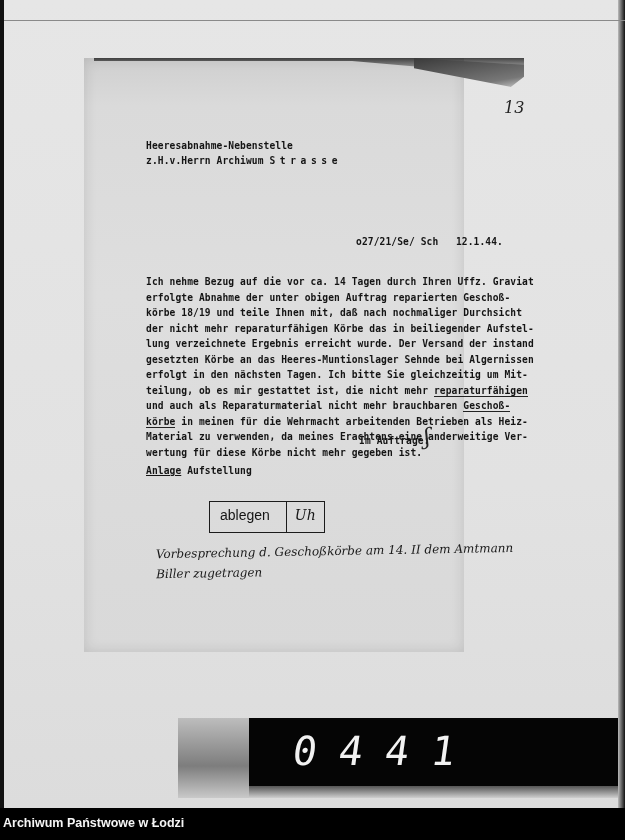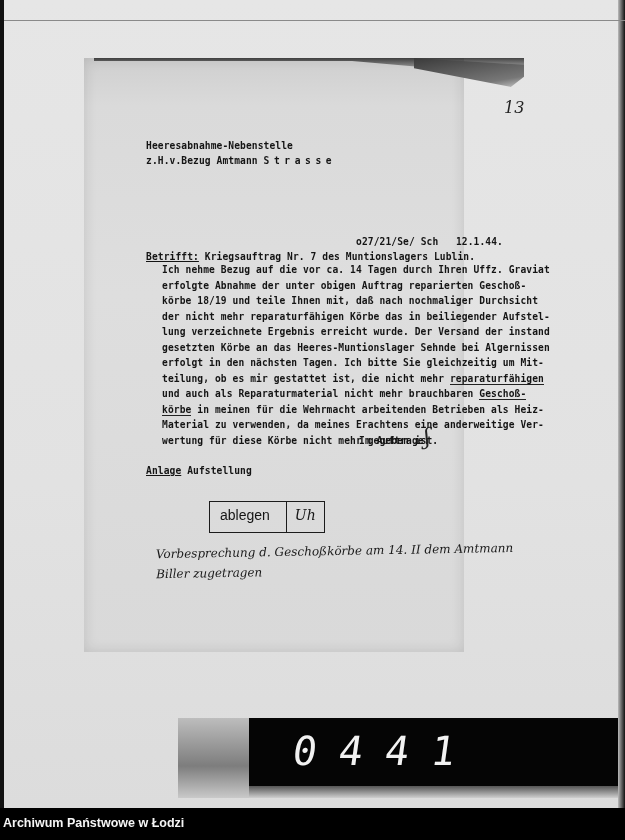--- a/index.html
+++ b/index.html
@@ -33,21 +33,21 @@
     .page-number {
       position: absolute; left: 420px; top: 40px; font-family: "DejaVu Serif", serif;
       font-style: italic; font-size: 16px; color: #222;
     }
     .text { position: absolute; font-size: 9.6px; color: #141414; font-weight: bold; letter-spacing: 0.1px; line-height: 15px; white-space: pre; }
     .addr { left: 62px; top: 80px; }
     .spaced { letter-spacing: 4.6px; }
     .underline { text-decoration: underline; text-decoration-thickness: 1.2px; }
     .ref { left: 272px; top: 176px; }
     .subject { left: 62px; top: 191px; }
-    .body-text { left: 62px; top: 204px; line-height: 15.5px; margin-left: 16px; }
+    .body-text { left: 62px; top: 216px; line-height: 15.5px; }
     .u-hand { border-bottom: 1px solid #222; }
     .sign-label { left: 275px; top: 375px; }
     .signature {
       position: absolute; left: 340px; top: 366px; font-family: "DejaVu Serif", serif;
       font-style: italic; font-size: 22px; color: #222; transform: rotate(-8deg);
     }
     .enclosure { left: 62px; top: 405px; }
     .stamp {
       position: absolute; left: 125px; top: 443px; height: 30px; display: flex;
       border: 1.5px solid #1b1b1b; background: transparent;
@@ -86,25 +86,24 @@
 <div class="scan"></div>
 <div class="left-edge"></div>
 <div class="right-edge"></div>
 <div class="top-rule"></div>
 
 <div class="paper">
   <div class="paper-top-shadow"></div>
   <div class="fold"></div>
   <div class="page-number">13</div>
 
-  <div class="text addr"><div>Heeresabnahme-Nebenstelle</div><div><span>z.H.v.Bezug Amtmann </span><span class="spaced">Strasse</span></div></div>
+  <div class="text addr"><div>Heeresabnahme-Nebenstelle</div><div><span>z.H.v.Herrn Archiwum </span><span class="spaced">Strasse</span></div></div>
 
   <div class="text ref">o27/21/Se/ Sch   12.1.44.</div>
 
-  <div class="text subject"><span class="underline">Betrifft:</span><span> Kriegsauftrag Nr. 7 des Muntionslagers Lublin.</span></div>
 
   <div class="text body-text"><div>Ich nehme Bezug auf die vor ca. 14 Tagen durch Ihren Uffz. Graviat</div><div>erfolgte Abnahme der unter obigen Auftrag reparierten Geschoß-</div><div>körbe 18/19 und teile Ihnen mit, daß nach nochmaliger Durchsicht</div><div>der nicht mehr reparaturfähigen Körbe das in beiliegender Aufstel-</div><div>lung verzeichnete Ergebnis erreicht wurde. Der Versand der instand</div><div>gesetzten Körbe an das Heeres-Muntionslager Sehnde bei Algernissen</div><div>erfolgt in den nächsten Tagen. Ich bitte Sie gleichzeitig um Mit-</div><div><span>teilung, ob es mir gestattet ist, die nicht mehr </span><span class="u-hand">reparaturfähigen</span></div><div><span>und auch als Reparaturmaterial nicht mehr brauchbaren </span><span class="u-hand">Geschoß-</span></div><div><span class="u-hand">körbe</span><span> in meinen für die Wehrmacht arbeitenden Betrieben als Heiz-</span></div><div>Material zu verwenden, da meines Erachtens eine anderweitige Ver-</div><div>wertung für diese Körbe nicht mehr gegeben ist.</div></div>
 
   <div class="text sign-label">Im Auftrage:</div>
   <div class="signature">ʃ</div>
 
   <div class="text enclosure"><span class="underline">Anlage</span><span> Aufstellung</span></div>
 
   <div class="stamp">
     <span class="stamp-label">ablegen</span>

